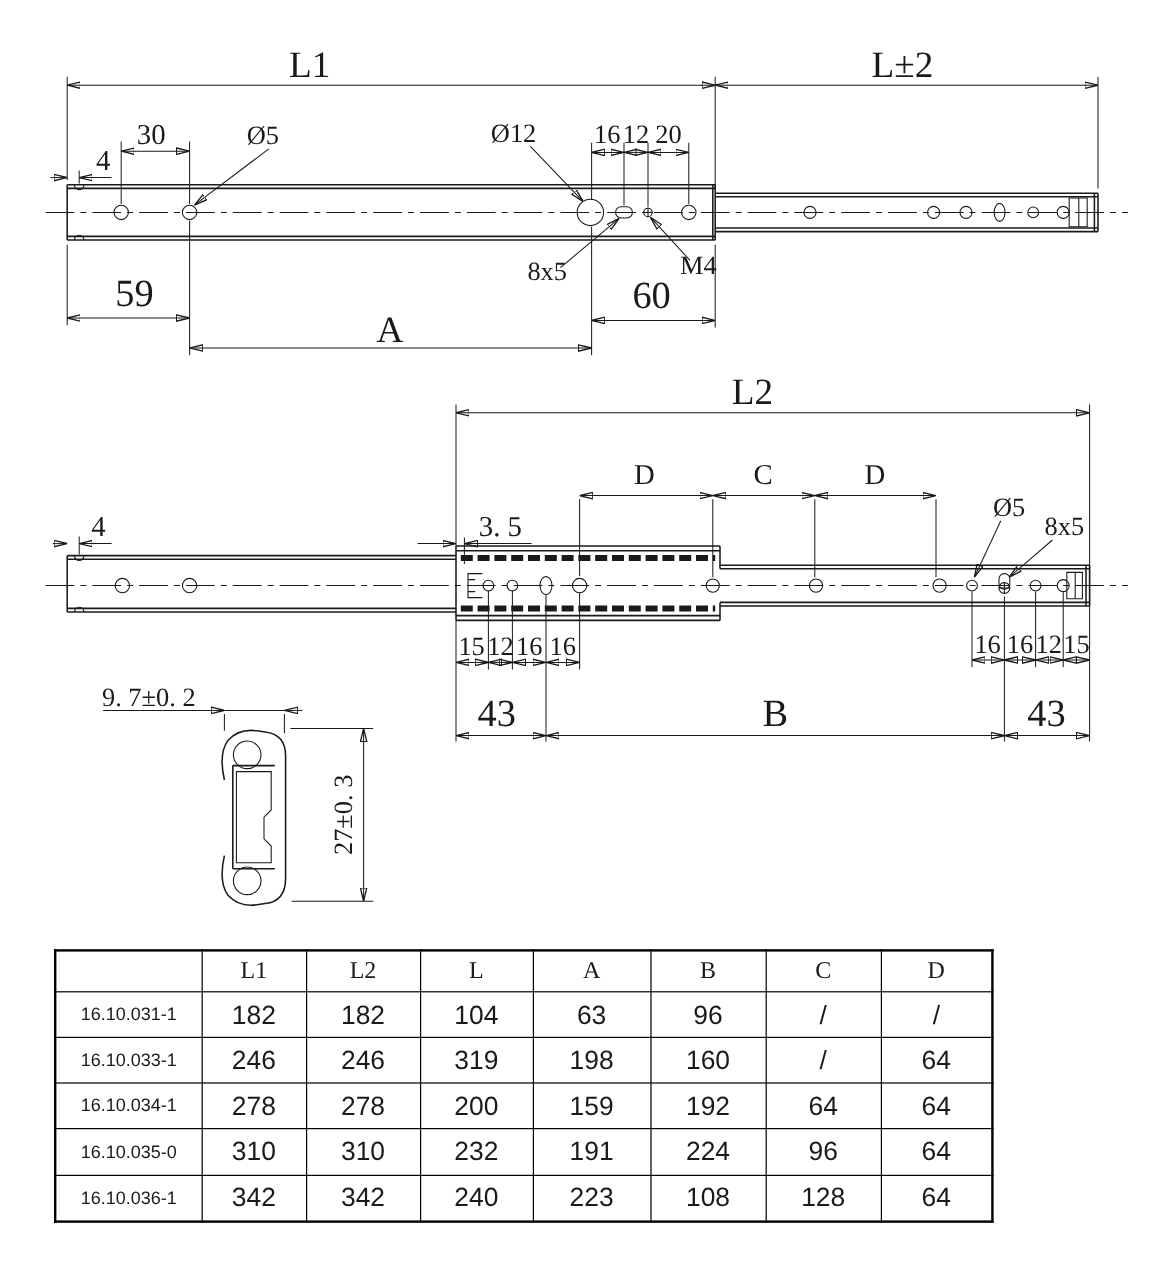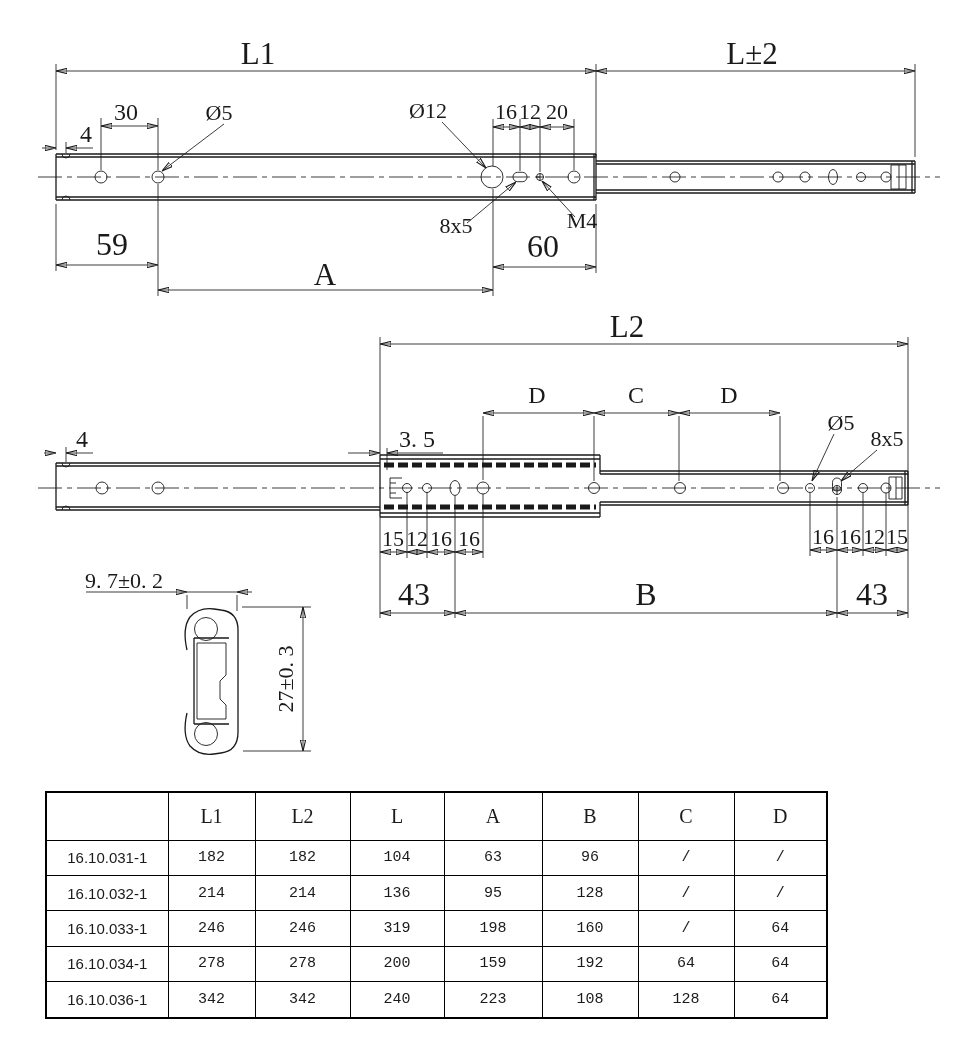--- a/index.html
+++ b/index.html
@@ -17,21 +17,21 @@
   .t-med{font-size:24px;}
   .t-sm{font-size:22px;}
   .t-xl{font-size:32px;}
   .spec-table{position:absolute;left:45px;top:791px;width:781px;height:228px;
       border-collapse:collapse;table-layout:fixed;}
   .spec-table td,.spec-table th{border:1px solid #000;text-align:center;vertical-align:middle;
       padding:0;font-weight:normal;overflow:hidden;}
   .spec-table{border:2px solid #000;}
   .hdr{font-size:20px;font-family:"Liberation Serif",serif;}
   .model{font-size:15px;font-family:Liberation Sans, sans-serif;font-weight:bold;}
-  .val{font-size:15px;font-family:Liberation Mono, monospace;}
+  .val{font-size:22px;font-family:Liberation Sans, sans-serif;}
 </style>
 </head>
 <body>
 
 <div class="page">
 <svg width="976" height="790" viewBox="0 0 976 790">
   <defs>
     <marker id="ar" viewBox="0 0 10 6" refX="10" refY="3" markerWidth="13" markerHeight="8" orient="auto-start-reverse">
       <path d="M0,0.6 L10,3 L0,5.4 z" fill="#1a1a1a" stroke="none"></path>
     </marker>
@@ -333,50 +333,50 @@
     <td class="model">16.10.031-1</td>
     <td class="val">182</td>
     <td class="val">182</td>
     <td class="val">104</td>
     <td class="val">63</td>
     <td class="val">96</td>
     <td class="val">/</td>
     <td class="val">/</td>
   </tr>
   <tr>
-    <td class="model">16.10.032-1</td>
-    <td class="val">214</td>
-    <td class="val">214</td>
-    <td class="val">136</td>
-    <td class="val">95</td>
-    <td class="val">128</td>
-    <td class="val">/</td>
-    <td class="val">/</td>
-  </tr>
-  <tr>
     <td class="model">16.10.033-1</td>
     <td class="val">246</td>
     <td class="val">246</td>
     <td class="val">319</td>
     <td class="val">198</td>
     <td class="val">160</td>
     <td class="val">/</td>
     <td class="val">64</td>
   </tr>
   <tr>
     <td class="model">16.10.034-1</td>
     <td class="val">278</td>
     <td class="val">278</td>
     <td class="val">200</td>
     <td class="val">159</td>
     <td class="val">192</td>
     <td class="val">64</td>
     <td class="val">64</td>
   </tr>
   <tr>
+    <td class="model">16.10.035-0</td>
+    <td class="val">310</td>
+    <td class="val">310</td>
+    <td class="val">232</td>
+    <td class="val">191</td>
+    <td class="val">224</td>
+    <td class="val">96</td>
+    <td class="val">64</td>
+  </tr>
+  <tr>
     <td class="model">16.10.036-1</td>
     <td class="val">342</td>
     <td class="val">342</td>
     <td class="val">240</td>
     <td class="val">223</td>
     <td class="val">108</td>
     <td class="val">128</td>
     <td class="val">64</td>
   </tr>
   </tbody>

